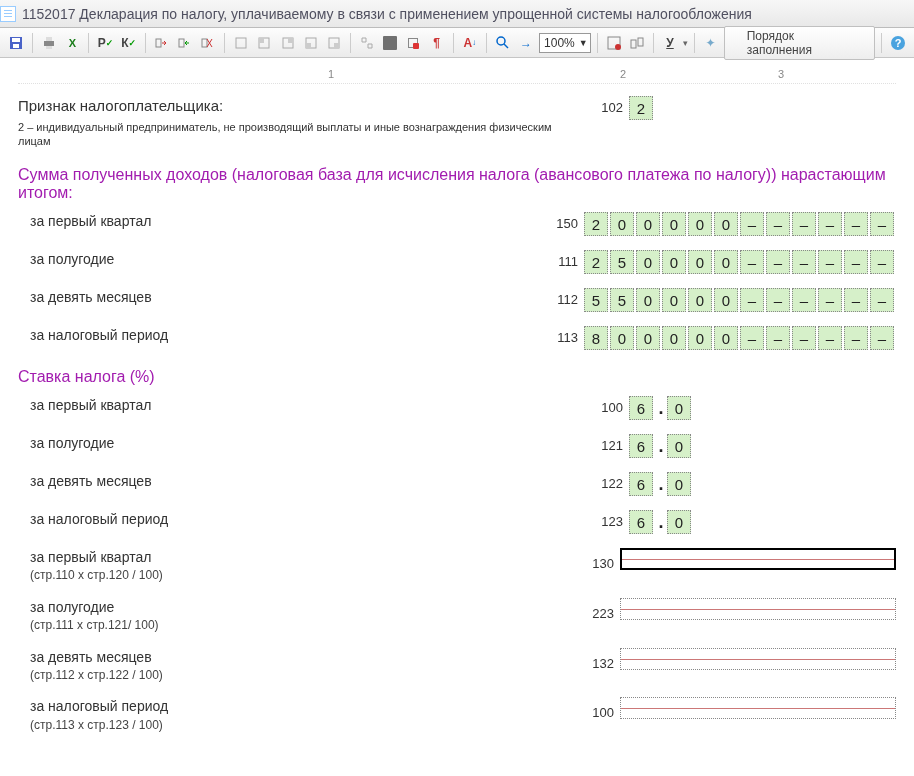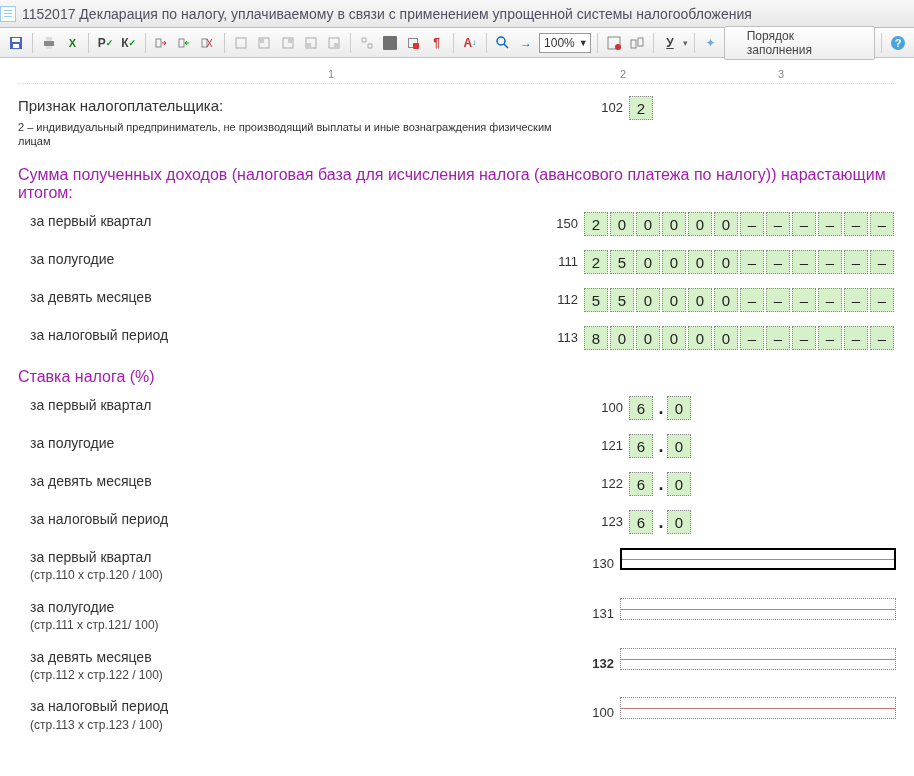--- a/index.html
+++ b/index.html
@@ -400,33 +400,33 @@
           <div class="long-input focused">
             <div class="redline"></div>
           </div>
         </div>
       </div>
       <div class="row" style="margin-bottom: 14px;">
         <div class="label-col indent">
           <div>за полугодие</div>
           <div class="sublabel">(стр.111 х стр.121/ 100)</div>
         </div>
-        <div class="code-col" style="padding-top:8px;">131</div>
+        <div class="code-col" style="padding-top:8px;">223</div>
         <div class="cells-col">
           <div class="long-input">
             <div class="redline"></div>
           </div>
         </div>
       </div>
       <div class="row" style="margin-bottom: 14px;">
         <div class="label-col indent">
           <div>за девять месяцев</div>
           <div class="sublabel">(стр.112 х стр.122 / 100)</div>
         </div>
-        <div class="code-col" style="padding-top:8px;font-weight:bold;">132</div>
+        <div class="code-col" style="padding-top:8px;">132</div>
         <div class="cells-col">
           <div class="long-input">
             <div class="redline"></div>
           </div>
         </div>
       </div>
       <div class="row" style="margin-bottom: 14px;">
         <div class="label-col indent">
           <div>за налоговый период</div>
           <div class="sublabel">(стр.113 х стр.123 / 100)</div>

